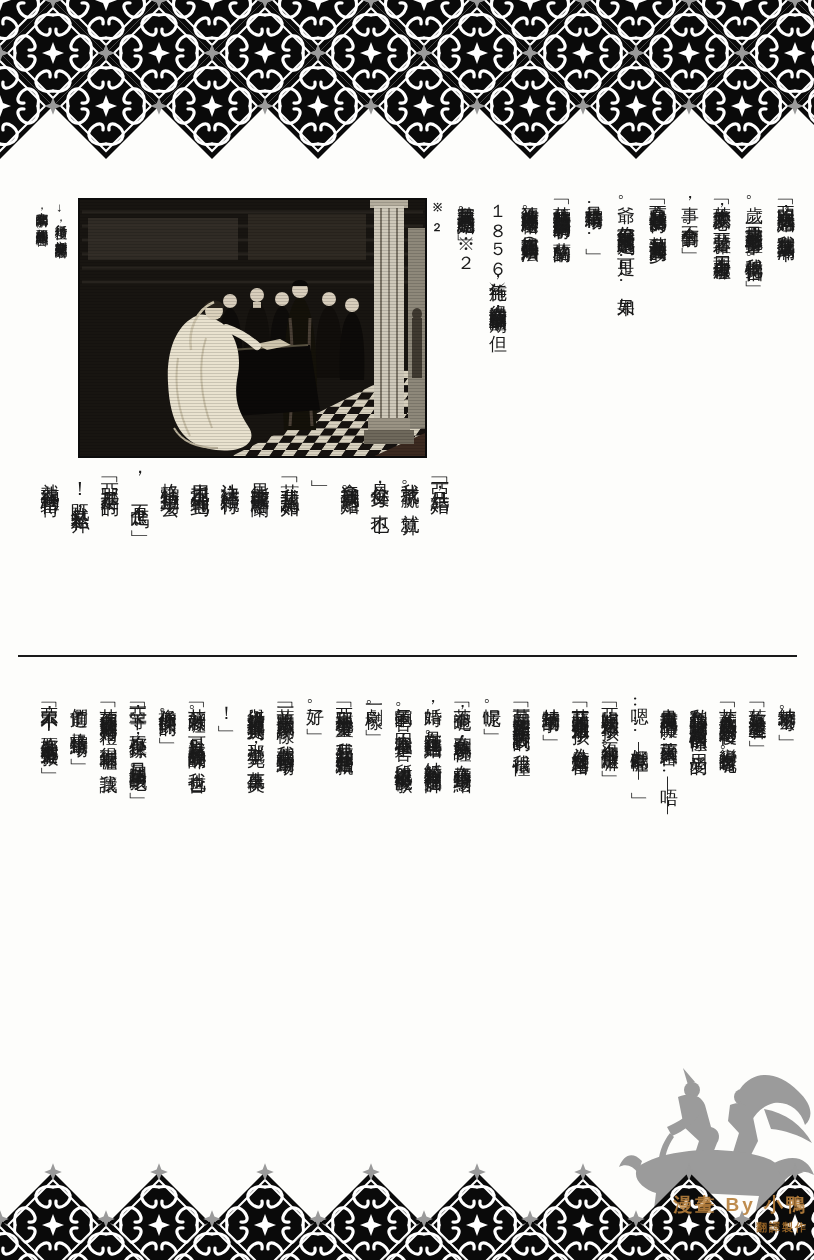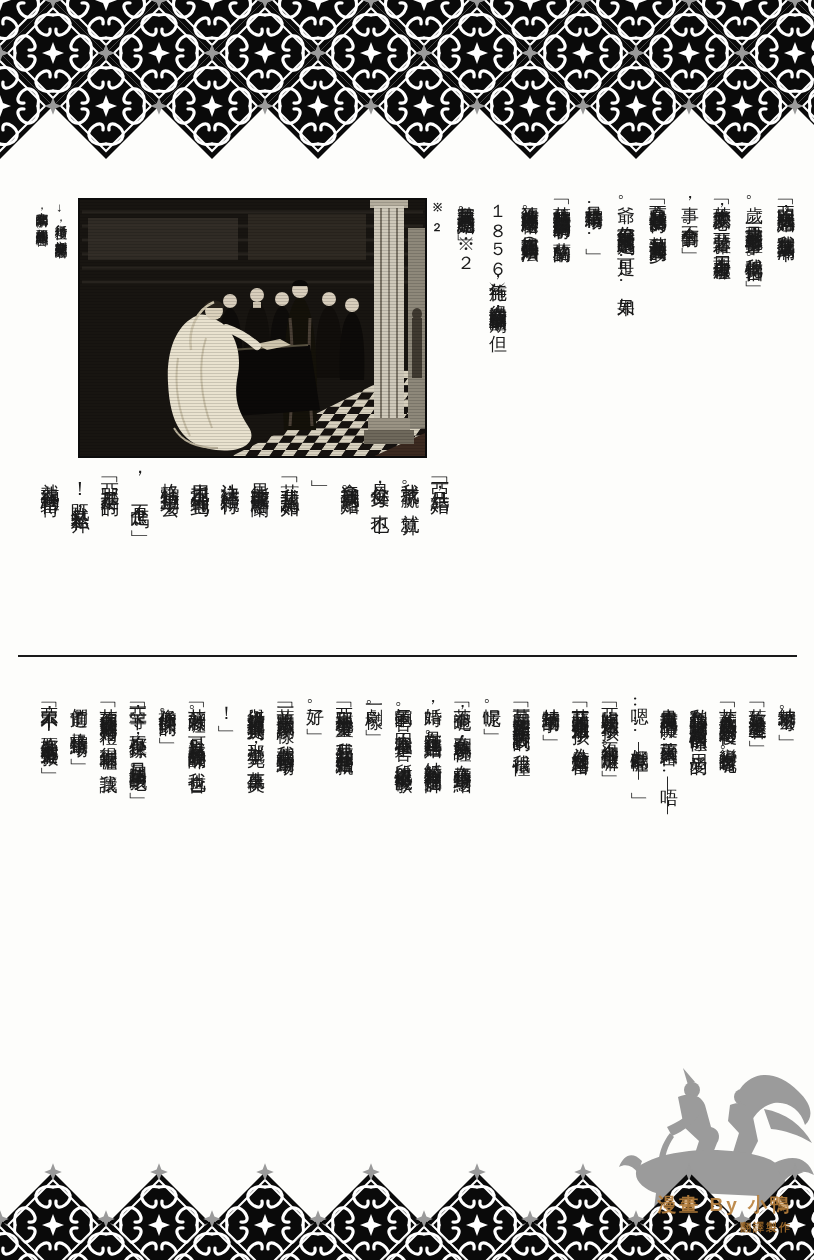--- a/index.html
+++ b/index.html
@@ -19,21 +19,21 @@
   .border-bottom{left:0;bottom:0;width:814px;height:100px;z-index:2;}
   .engraving{left:78px;top:198px;z-index:1;}
   .fig-marker{left:429px;top:199px;font-size:11px;letter-spacing:1px;font-weight:bold;}
   .caption{left:30px;top:202px;width:40px;height:258px;font-size:12.5px;line-height:19px;letter-spacing:0.5px;}
   .s1{left:450px;top:192px;width:352px;height:462px;font-size:18px;line-height:32px;letter-spacing:1px;}
   .s2{left:35px;top:468px;width:420px;height:182px;font-size:19px;line-height:30px;letter-spacing:2.5px;}
   .divider{left:18px;top:655px;width:779px;height:2px;background:#1a1a1a;}
   .s3{left:34px;top:694px;width:767px;height:466px;font-size:18px;line-height:29.5px;letter-spacing:1.5px;}
   .silhouette{right:0;top:1063px;z-index:1;}
   .watermark{
-    right:22px;top:1192px;z-index:5;text-align:right;
+    right:6px;top:1192px;z-index:5;text-align:right;
     color:#b8803c;font-weight:bold;opacity:.9;filter:blur(.4px);
     font-family:"Liberation Sans","DejaVu Sans",sans-serif;
   }
   .watermark .wl1{font-size:19px;letter-spacing:3px;}
   .watermark .wl2{font-size:11px;letter-spacing:2px;color:#a06a28;margin-top:2px;}
 </style>
 </head>
 <body>
 
 <div class="page">

